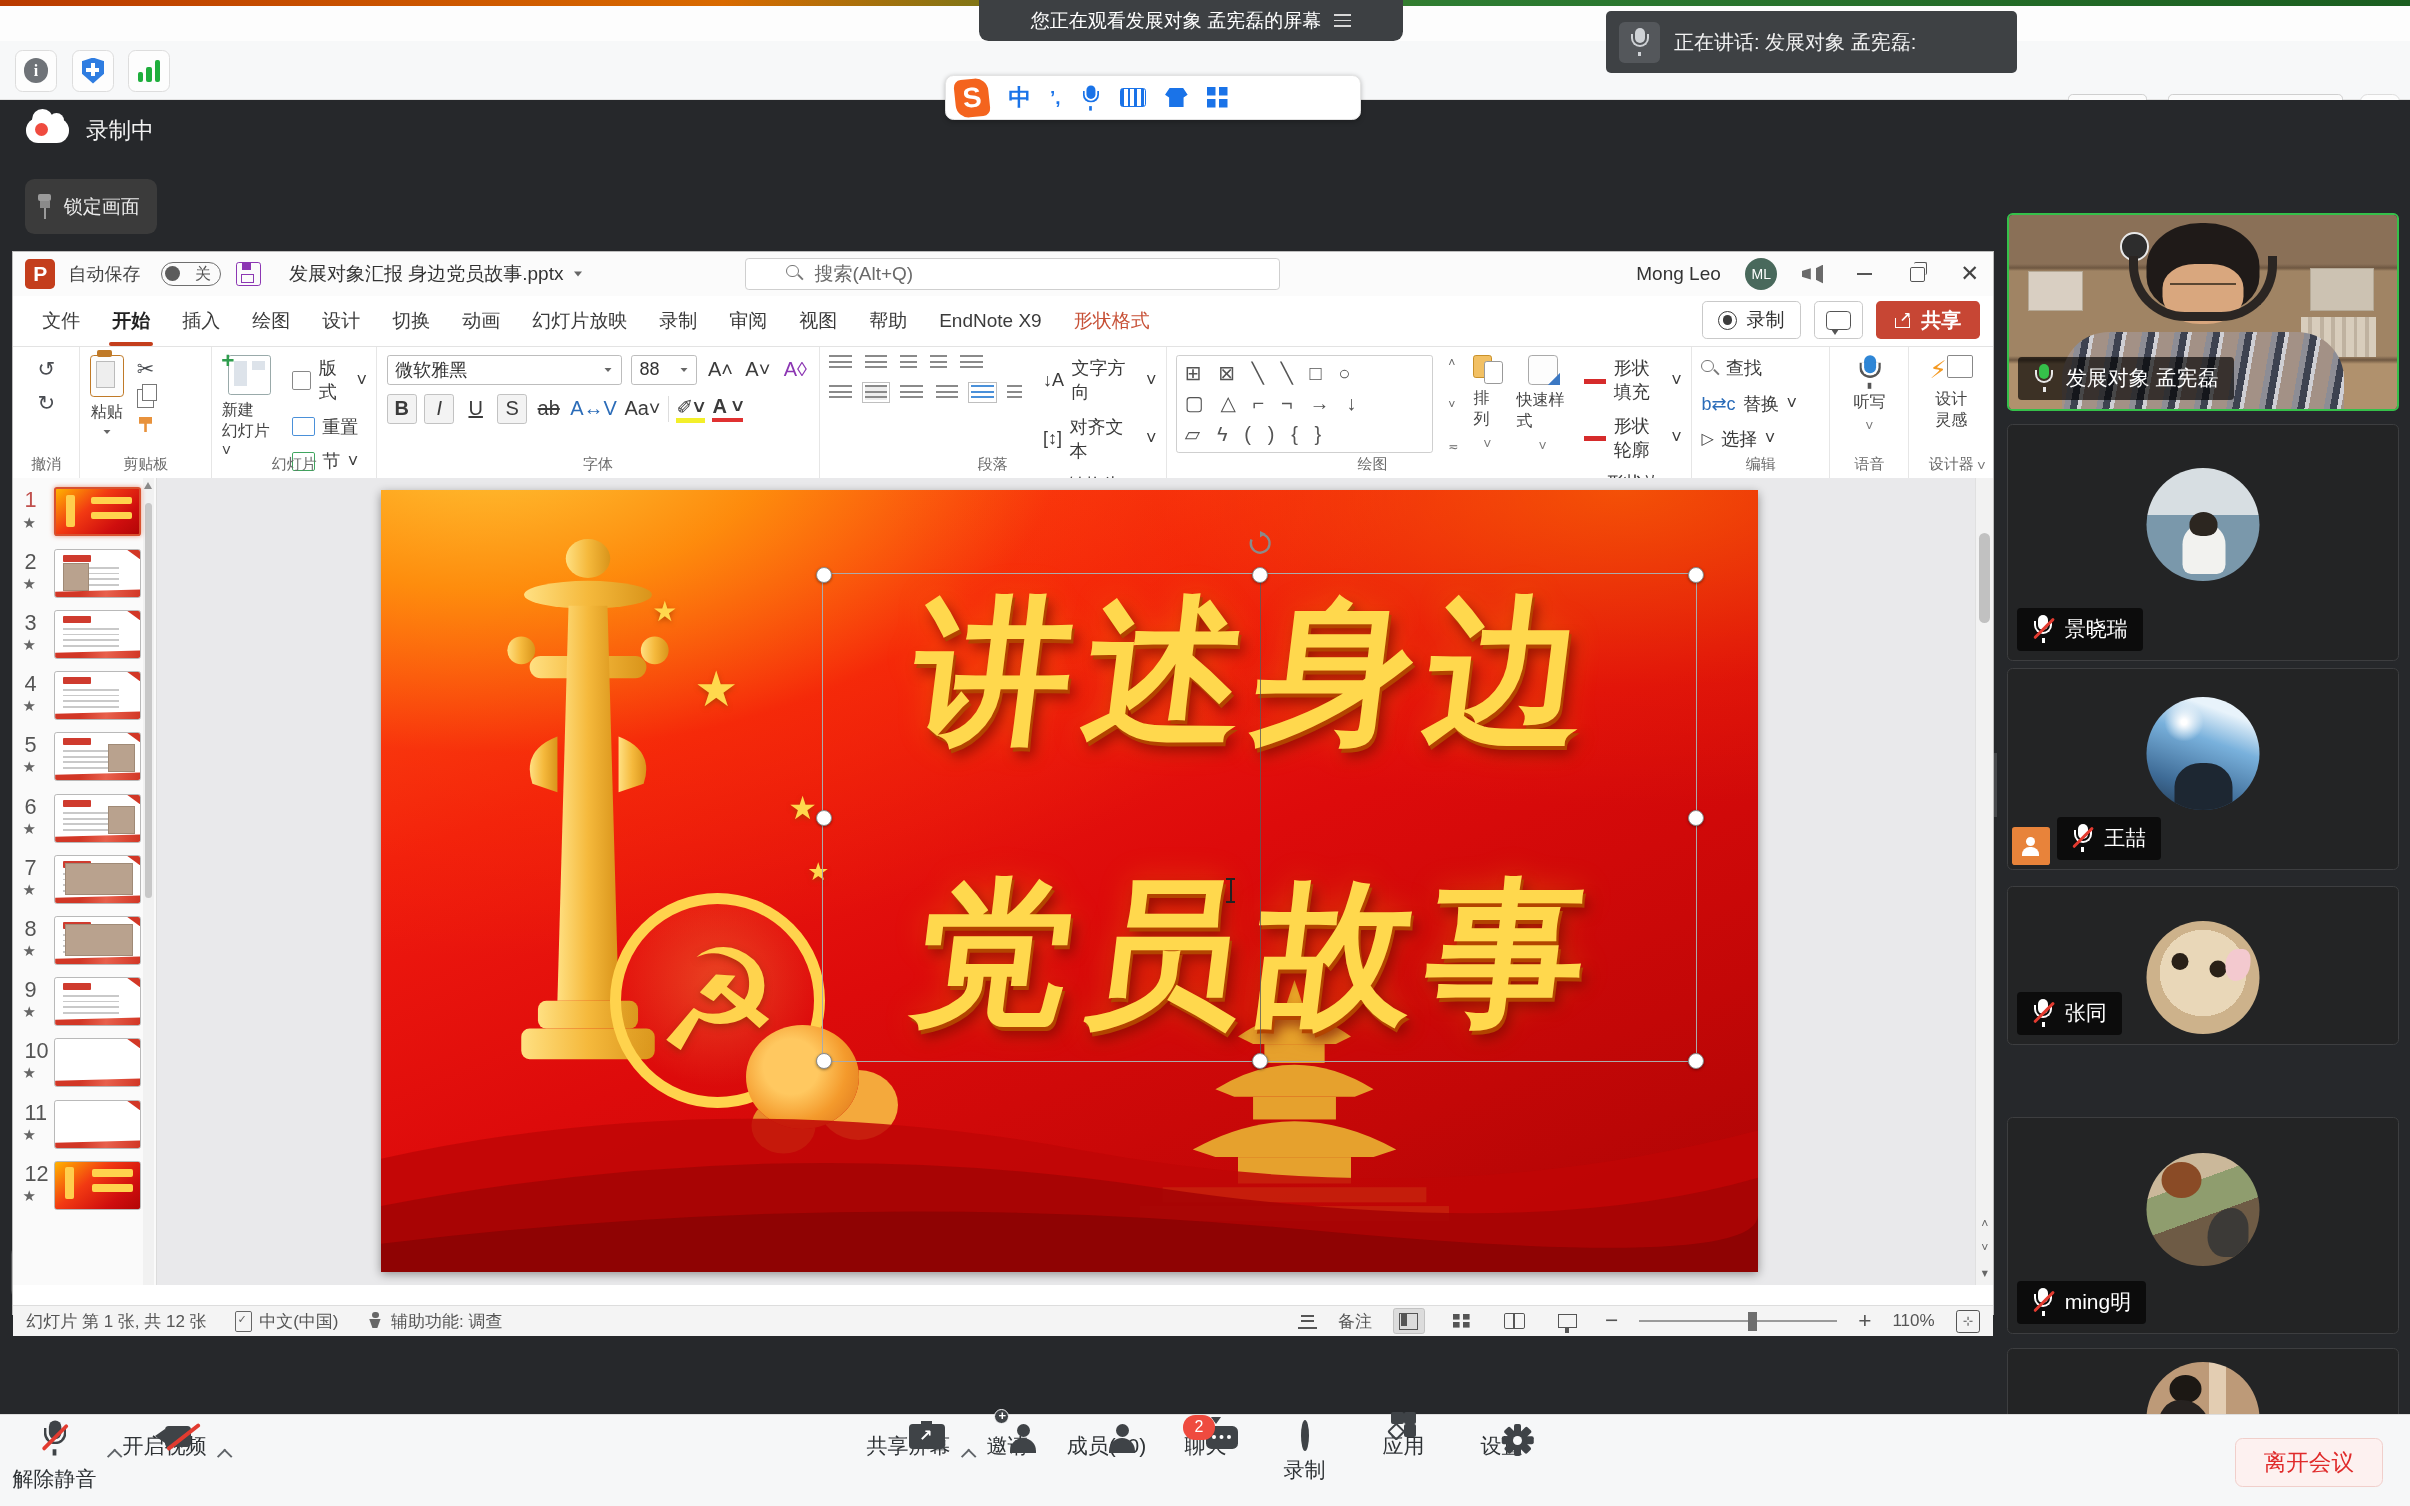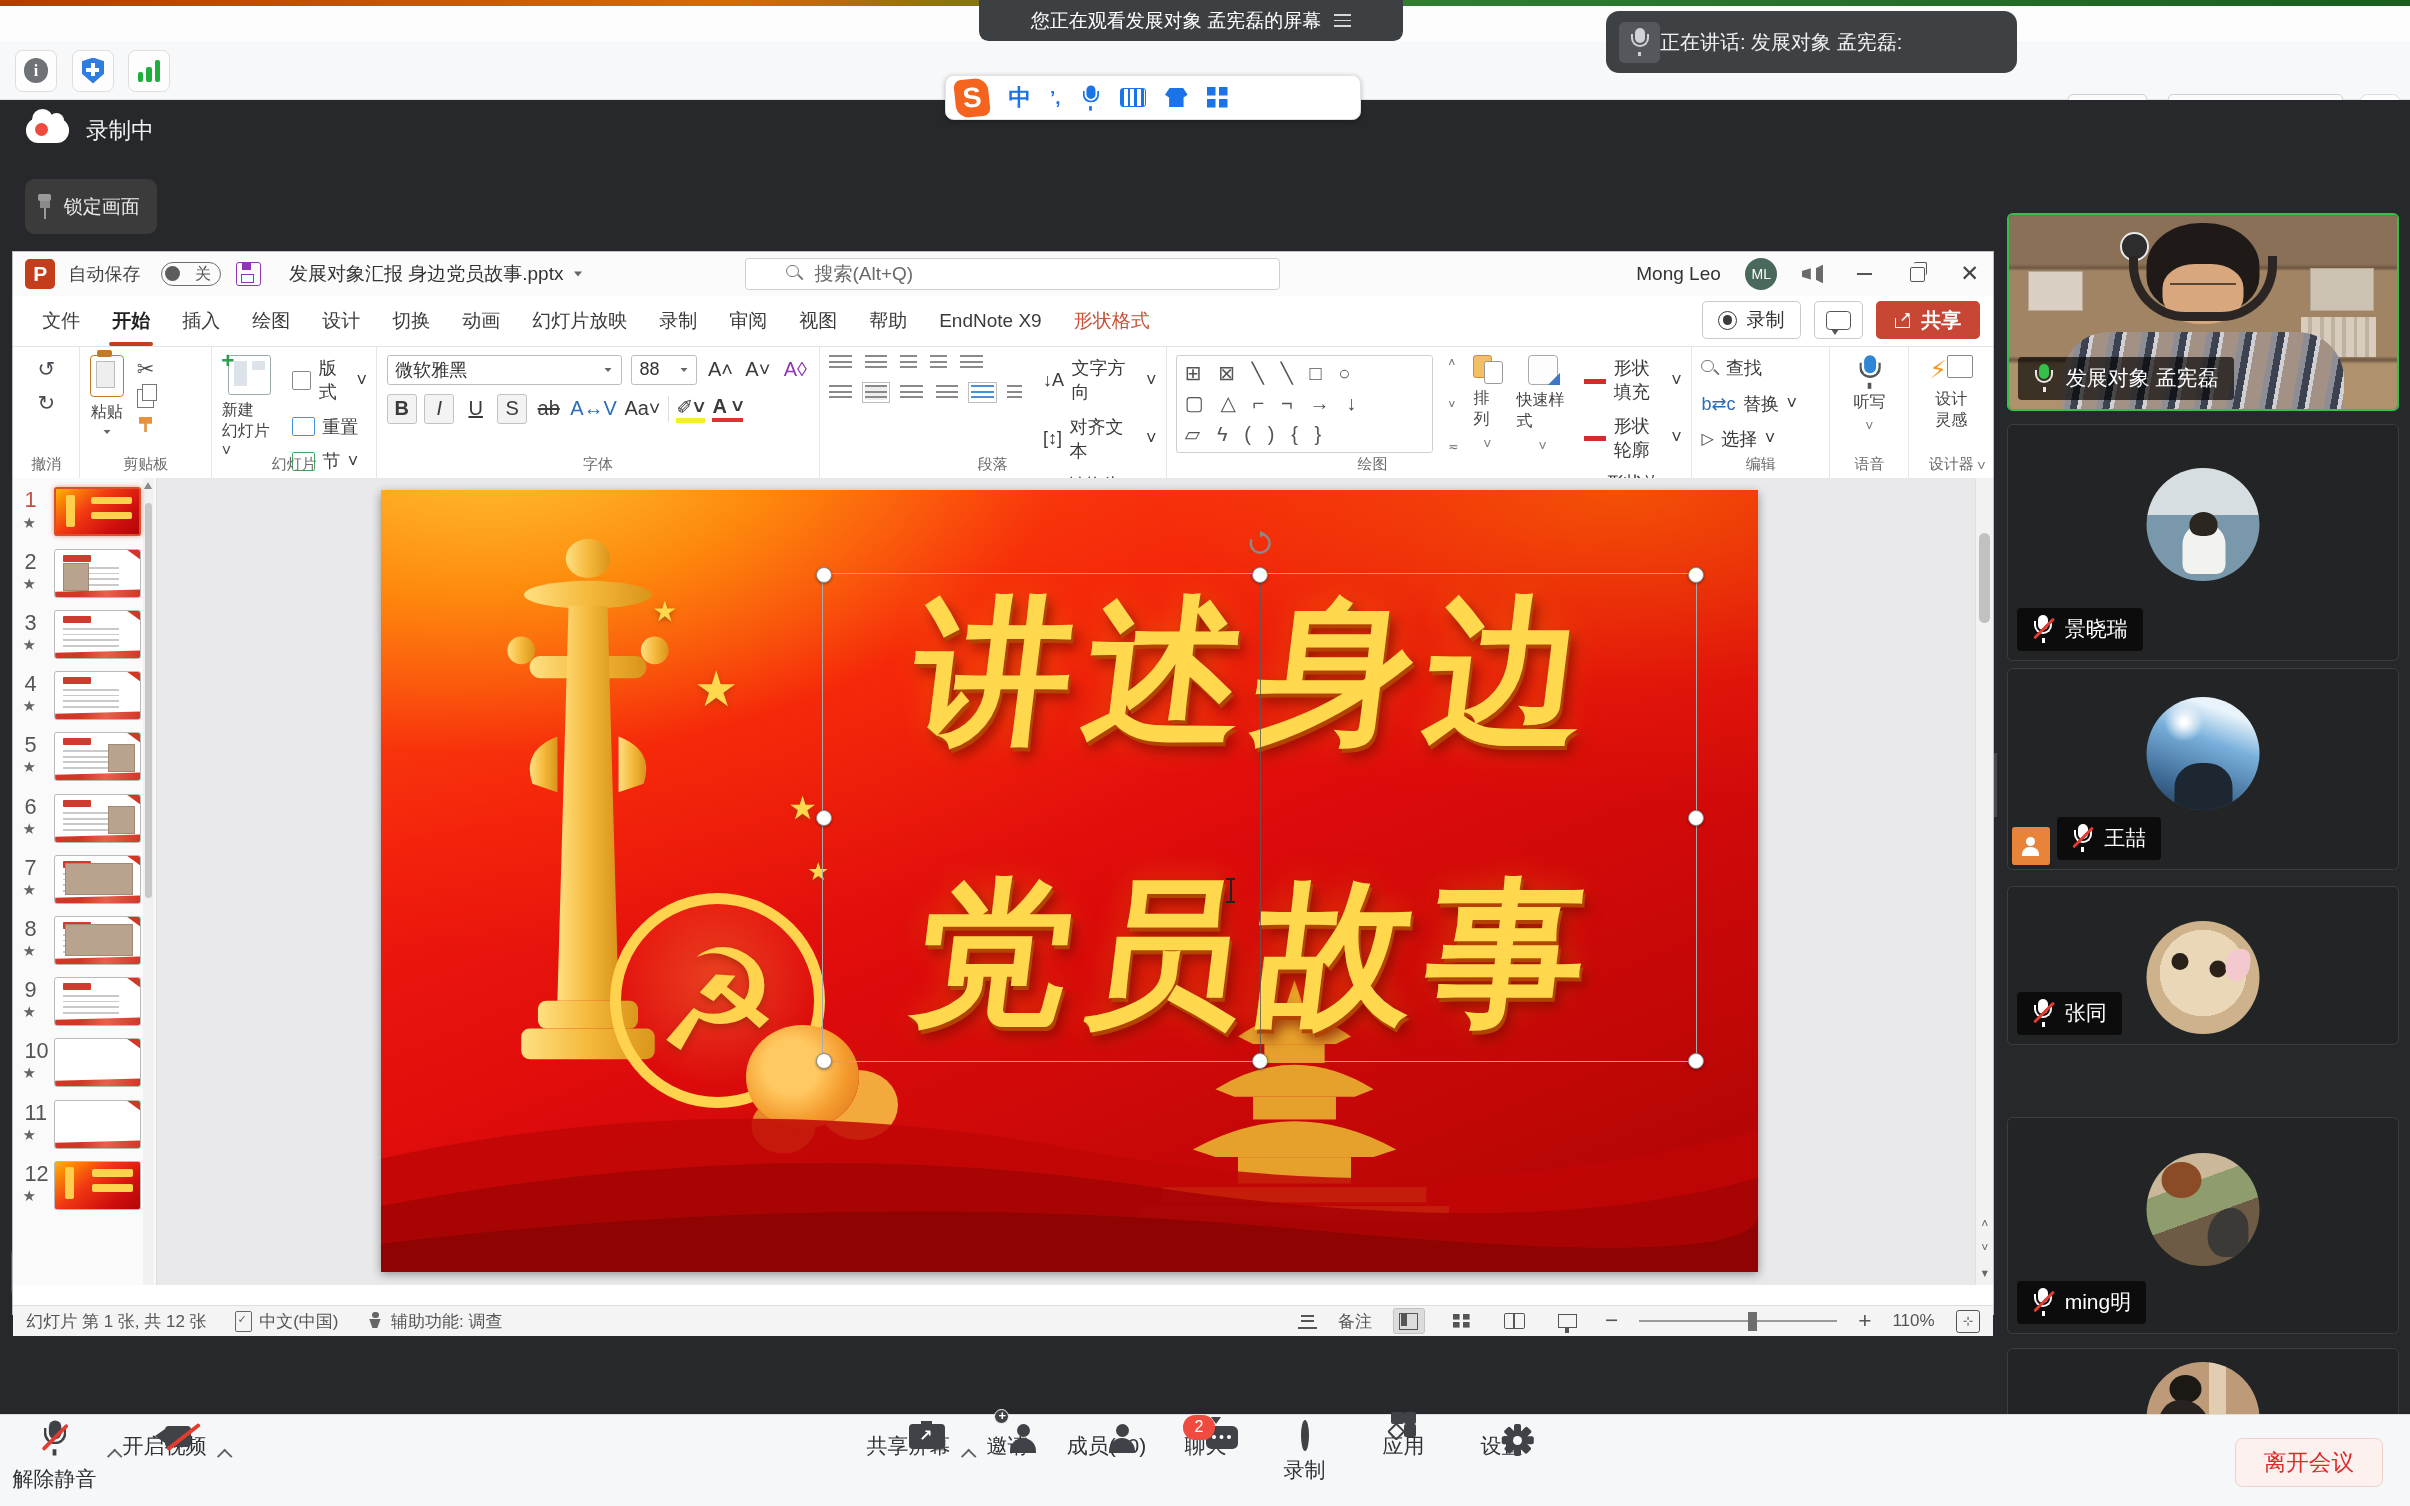--- a/index.html
+++ b/index.html
@@ -10,21 +10,21 @@
   #top-strip{left:0;top:0;width:2411px;height:41px;background:#fdfdfd;}
   #share-border{left:0;top:0;width:2411px;height:5.6px;
     background:linear-gradient(90deg,#b93a00 0%,#d96a00 30%,#5d7a1e 45%,#2e7d32 60%,#1b5e20 100%);}
   #share-banner{left:979px;top:0;width:424px;height:41px;background:#3d4043;
     border-radius:0 0 9.4px 9.4px;display:flex;align-items:center;justify-content:center;gap:13px;
     color:#fff;font-size:19px;}
   .hamburger{width:17px;height:13px;display:inline-block;position:relative;}
   .hamburger i{position:absolute;left:0;width:17px;height:1.9px;background:#d8d8d8;}
   .hamburger i:nth-child(1){top:0}.hamburger i:nth-child(2){top:5.6px}.hamburger i:nth-child(3){top:11.3px}
   #speaking-toast{left:1606px;top:11.3px;width:411px;height:62px;background:rgba(56,59,62,.97);
-    border-radius:13px;display:flex;align-items:center;gap:0;padding:0 13px;box-sizing:border-box;
+    border-radius:5px;display:flex;align-items:center;gap:14px;padding:0 13px;box-sizing:border-box;
     color:#f1f1f1;font-size:20px;z-index:30;}
   .toast-micbox{width:41px;height:41px;background:#54575b;border-radius:5.6px;
     display:flex;align-items:center;justify-content:center;flex:0 0 auto;}
   
   .mic{position:relative;width:21px;height:28px;display:inline-block;flex:0 0 auto;}
   .mic .cap{position:absolute;left:5.6px;top:0;width:10.4px;height:15px;background:#cfd2d6;border-radius:5.6px;}
   .mic .arc{position:absolute;left:1.9px;top:5.6px;width:14px;height:11.3px;border:2.8px solid #cfd2d6;border-top:none;border-radius:0 0 10.4px 10.4px;}
   .mic .stem{position:absolute;left:9.4px;bottom:0;width:2.8px;height:4.7px;background:#cfd2d6;}
   .mic.white .cap{background:#fff}.mic.white .arc{border-color:#fff}.mic.white .stem{background:#fff}
   .mic.green .cap{background:#35c04a}.mic.green .arc{border-color:#e8e8e8}.mic.green .stem{background:#e8e8e8}

